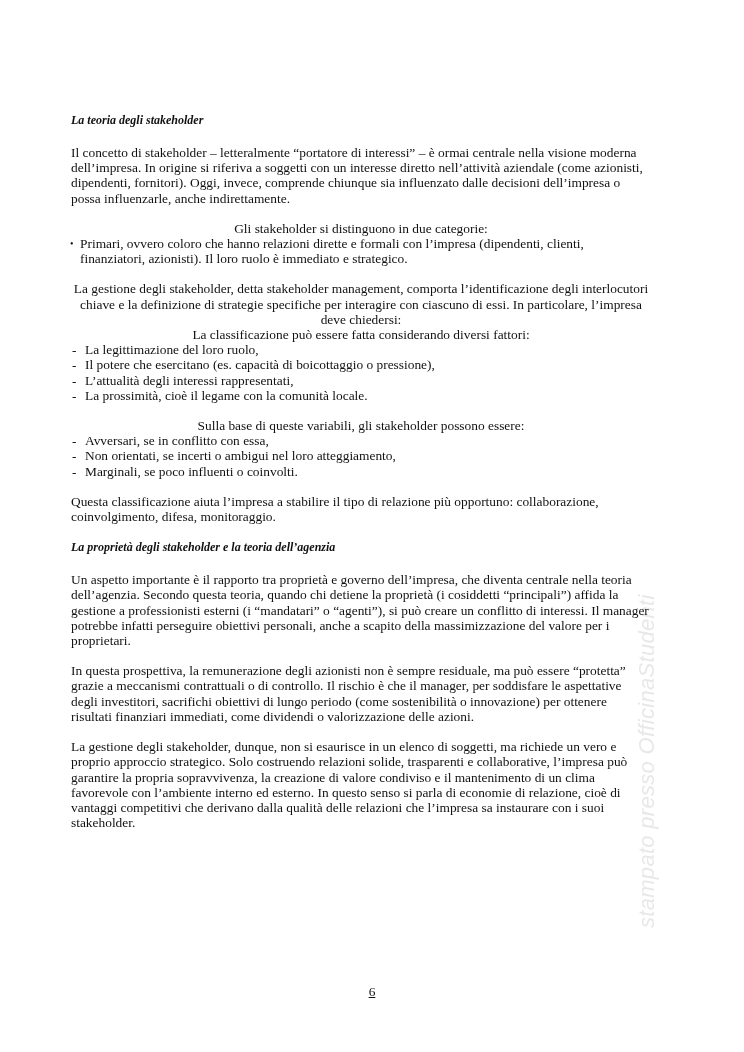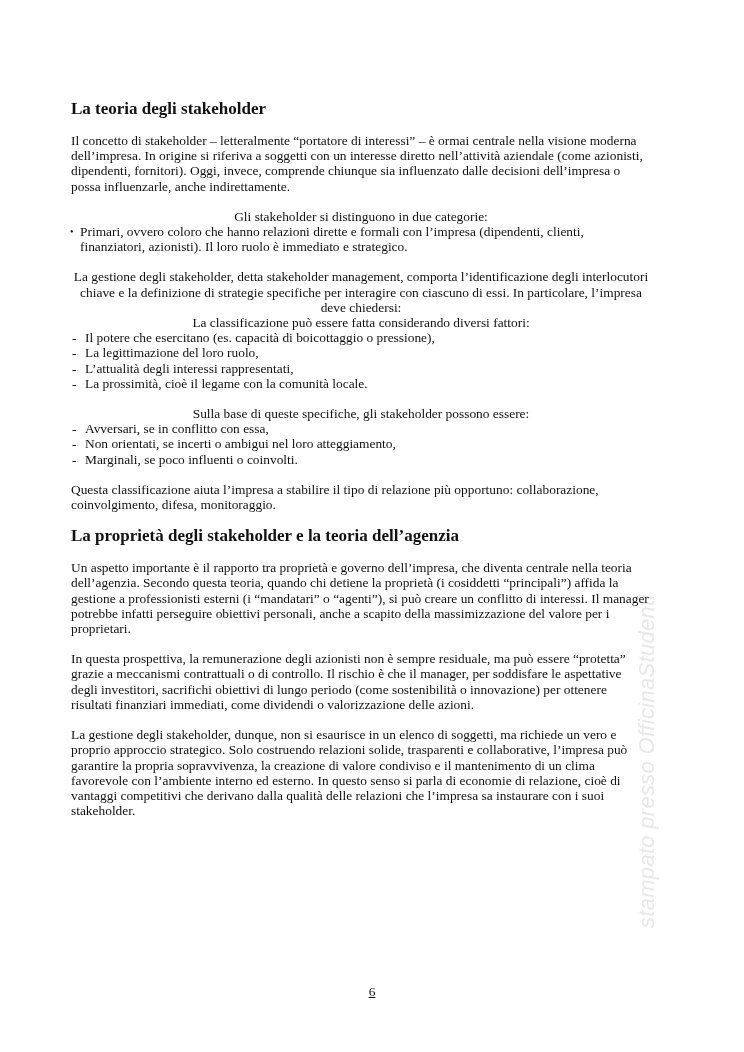--- a/index.html
+++ b/index.html
@@ -18,23 +18,24 @@
     .page {
       position: absolute;
       left: 71px;
       top: 96px;
       width: 580px;
       font-size: 13.4px;
       line-height: 15.2px;
     }
     .heading {
       font-weight: bold;
-      font-size: 17px;
+      font-style: italic;
+      font-size: 12px;
       line-height: 17px;
-      margin: 4px 0 16px 0;
+      margin: 16px 0 16px 0;
     }
     .heading.second {
       margin-top: 4px;
     }
     p {
       margin: 0 0 15px 0;
       font-family: Liberation Serif, serif;
     }
     p.tight {
       margin-bottom: 0;
@@ -103,27 +104,27 @@
 
   <p class="tight">Gli stakeholder si distinguono in due categorie:</p>
   <ul class="bullets">
     <li>Primari, ovvero coloro che hanno relazioni dirette e formali con l’impresa (dipendenti, clienti, finanziatori, azionisti). Il loro ruolo è immediato e strategico.</li>
   </ul>
 
   <p class="tight">La gestione degli stakeholder, detta stakeholder management, comporta l’identificazione degli interlocutori chiave e la definizione di strategie specifiche per interagire con ciascuno di essi. In particolare, l’impresa deve chiedersi:</p>
 
   <p class="tight">La classificazione può essere fatta considerando diversi fattori:</p>
   <ul class="dashes">
+    <li>La legittimazione del loro ruolo,</li>
     <li>Il potere che esercitano (es. capacità di boicottaggio o pressione),</li>
-    <li>La legittimazione del loro ruolo,</li>
     <li>L’attualità degli interessi rappresentati,</li>
     <li>La prossimità, cioè il legame con la comunità locale.</li>
   </ul>
 
-  <p class="tight">Sulla base di queste specifiche, gli stakeholder possono essere:</p>
+  <p class="tight">Sulla base di queste variabili, gli stakeholder possono essere:</p>
   <ul class="dashes">
     <li>Avversari, se in conflitto con essa,</li>
     <li>Non orientati, se incerti o ambigui nel loro atteggiamento,</li>
     <li>Marginali, se poco influenti o coinvolti.</li>
   </ul>
 
   <p>Questa classificazione aiuta l’impresa a stabilire il tipo di relazione più opportuno: collaborazione, coinvolgimento, difesa, monitoraggio.</p>
 
   <div class="heading second">La proprietà degli stakeholder e la teoria dell’agenzia</div>
 

